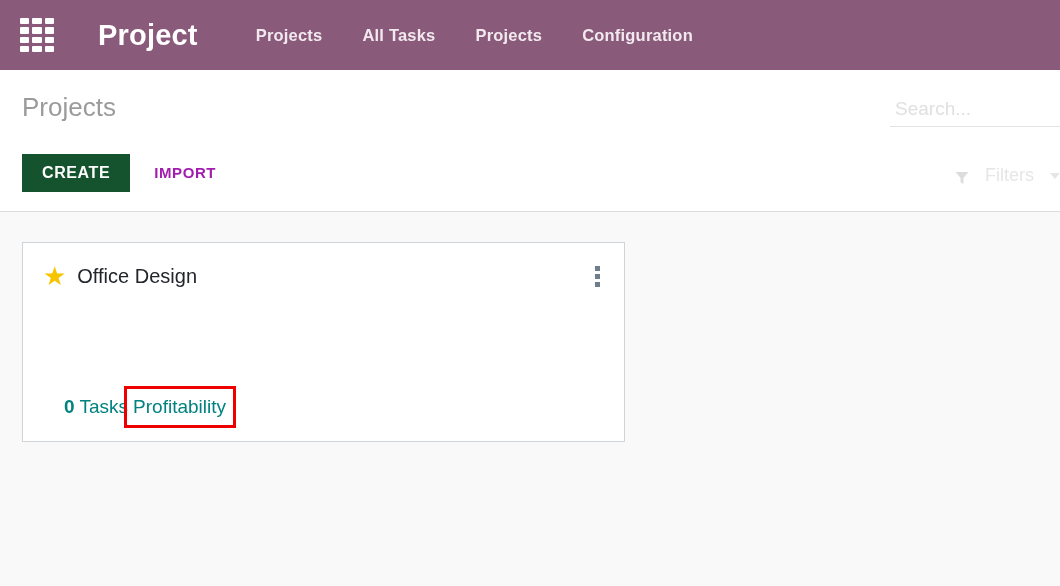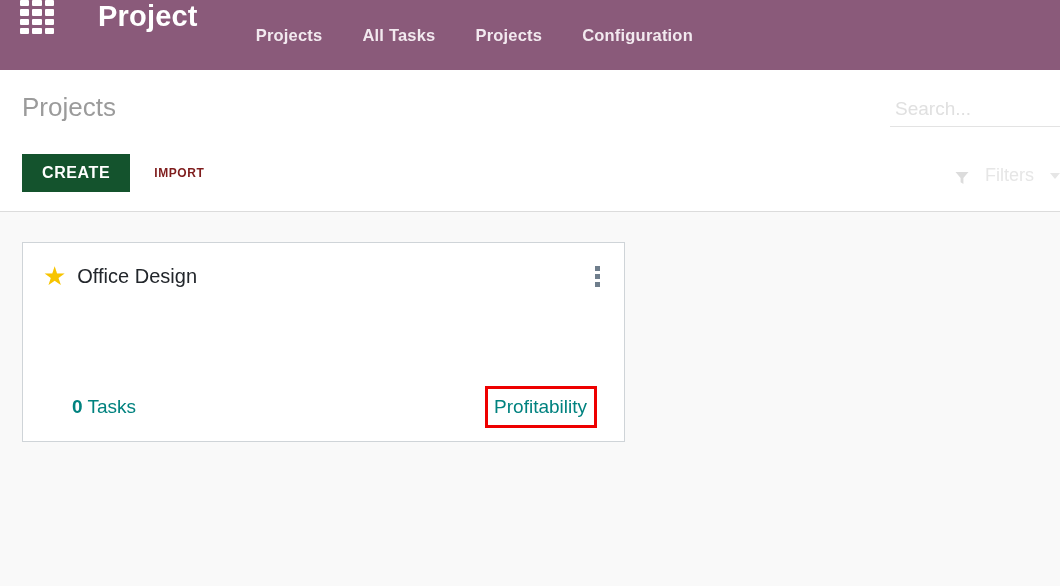--- a/index.html
+++ b/index.html
@@ -13,20 +13,21 @@
     font-family: "Liberation Sans", sans-serif;
     overflow: hidden;
     position: relative;
   }
 
   
   .navbar {
     height: 70px;
     background: #8a5a7a;
     display: flex;
+    align-items: center;
     position: relative;
     box-sizing: border-box;
   }
   .apps-grid {
     width: 34px;
     height: 34px;
     margin-left: 20px;
     display: grid;
     grid-template-columns: repeat(3, 1fr);
     grid-template-rows: repeat(4, 1fr);
@@ -91,22 +92,22 @@
     color: #ffffff;
     font-size: 16px;
     font-weight: bold;
     letter-spacing: 0.6px;
     padding: 10px 20px;
     border: none;
     cursor: pointer;
     line-height: 1.1;
   }
   .btn-import {
-    color: #7f1d1d;
-    font-size: 12px;
+    color: #a21caf;
+    font-size: 15px;
     font-weight: bold;
     letter-spacing: 0.6px;
     margin-left: 24px;
     cursor: pointer;
   }
   .search-area {
     position: absolute;
     right: 0px;
     top: 28px;
     width: 170px;
@@ -195,26 +196,26 @@
     cursor: pointer;
   }
   .kebab-menu span {
     display: block;
     width: 5px;
     height: 5px;
     background: #6f7e8c;
   }
   .card-footer {
     position: absolute;
-    left: 8px;
+    left: 0;
     right: 0;
     bottom: 20px;
     display: flex;
     align-items: center;
-    justify-content: space-between;
+    justify-content: flex-start;
     padding: 0 20px 0 41px;
     box-sizing: border-box;
   }
   .tasks-stat {
     font-size: 19px;
     color: #00827f;
     white-space: nowrap;
     cursor: pointer;
   }
   .tasks-stat b {

